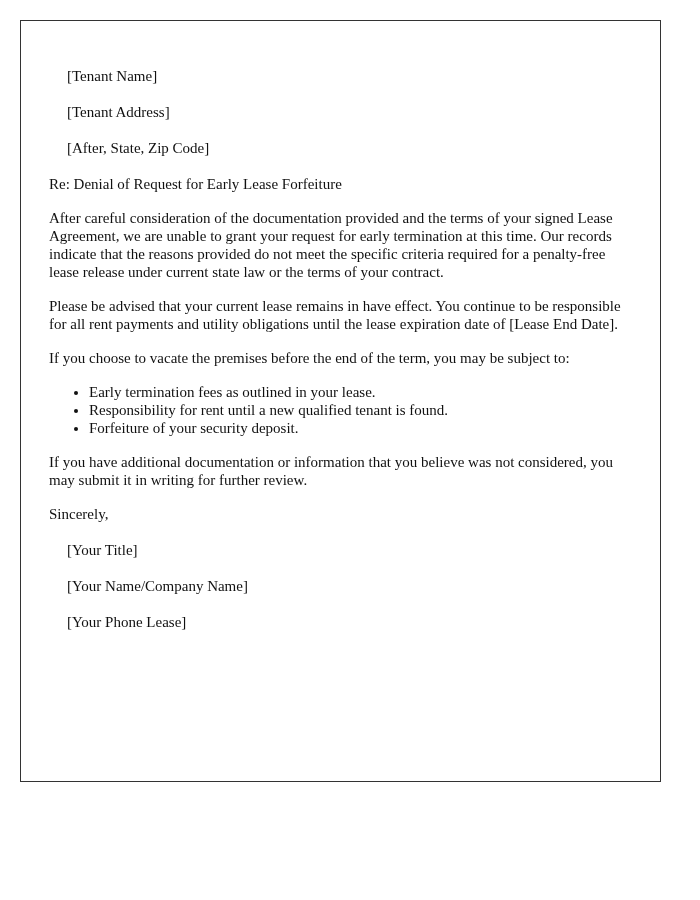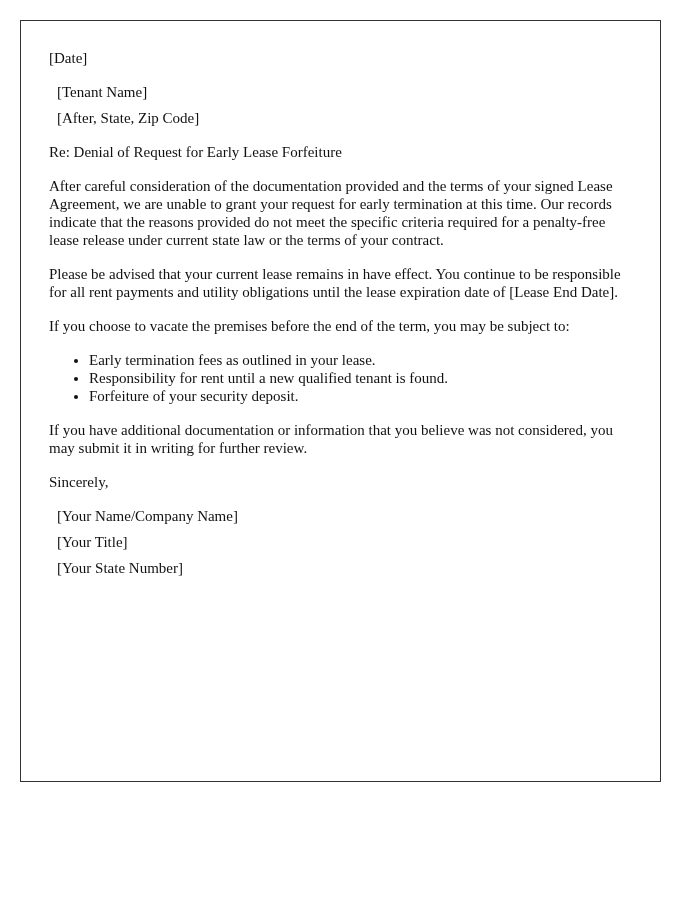--- a/index.html
+++ b/index.html
@@ -25,39 +25,39 @@
       border: 1px solid #333333;
       padding: 28px 28px 28px 28px;
     }
     .letter p {
       margin: 0 0 16px 0;
     }
     .letter .block {
       margin: 0 0 16px 0;
     }
     .letter .block div {
-      margin: 8px;
+      margin: 18px;
     }
     .letter ul {
       margin: 0 0 16px 0;
       padding-left: 40px;
     }
     .letter ul li {
       margin: 0;
       font-family: Liberation Serif, serif;
     }
   </style>
 </head>
 <body>
 
 <div class="letter">
-  <p>[Date]</p>
 
   <div class="block">
     <div>[Tenant Name]</div>
+    <div>[Tenant Address]</div>
     <div>[After, State, Zip Code]</div>
   </div>
 
   <p>Re: Denial of Request for Early Lease Forfeiture</p>
 
 
   <p>After careful consideration of the documentation provided and the terms of your signed Lease Agreement, we are unable to grant your request for early termination at this time. Our records indicate that the reasons provided do not meet the specific criteria required for a penalty-free lease release under current state law or the terms of your contract.</p>
   <p>Please be advised that your current lease remains in have effect. You continue to be responsible for all rent payments and utility obligations until the lease expiration date of [Lease End Date].</p>
   <p>If you choose to vacate the premises before the end of the term, you may be subject to:</p>
 
@@ -65,17 +65,17 @@
     <li>Early termination fees as outlined in your lease.</li>
     <li>Responsibility for rent until a new qualified tenant is found.</li>
     <li>Forfeiture of your security deposit.</li>
   </ul>
 
   <p>If you have additional documentation or information that you believe was not considered, you may submit it in writing for further review.</p>
 
   <p>Sincerely,</p>
 
   <div class="block">
+    <div>[Your Title]</div>
     <div>[Your Name/Company Name]</div>
-    <div>[Your Title]</div>
-    <div>[Your State Number]</div>
+    <div>[Your Phone Lease]</div>
   </div>
 </div>
 
 </body></html>

